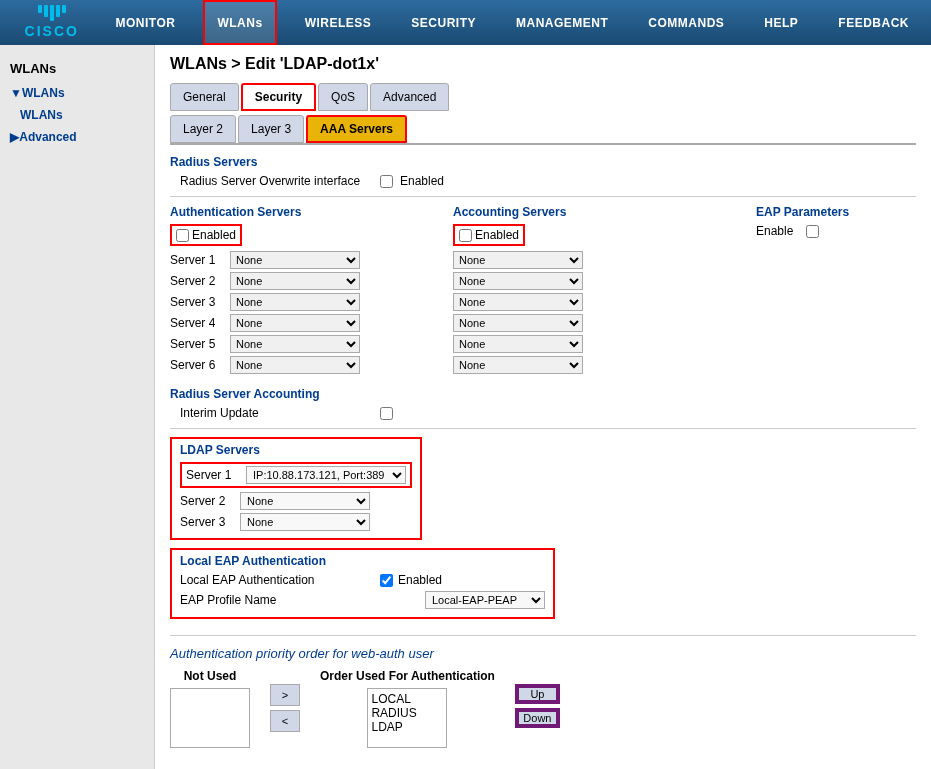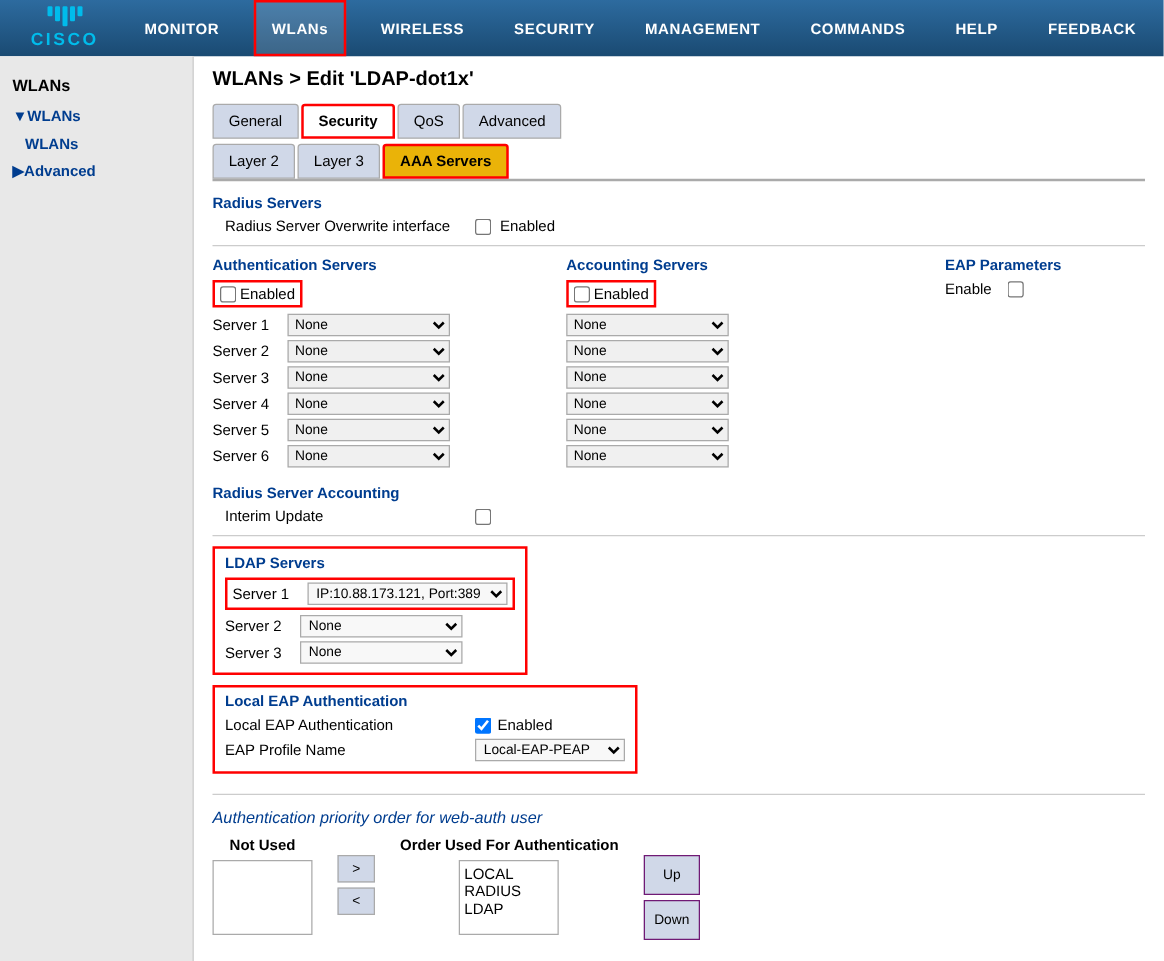--- a/index.html
+++ b/index.html
@@ -308,23 +308,23 @@
       justify-content: center;
     }
     .updown-col {
       display: flex;
       flex-direction: column;
       gap: 4px;
       margin-top: 15px;
     }
     .updown-btn {
       width: 45px;
-      height: 32px;
+      height: 20px;
       background: #d0d8e8;
-      border: 1px solid #701a75;
+      border: 4px solid #701a75;
       cursor: pointer;
       font-size: 11px;
       display: flex;
       align-items: center;
       justify-content: center;
     }
   </style>
 </head>
 <body>
 
@@ -509,21 +509,21 @@
       <br>
 
       
       <div style="border:2px solid red; display:inline-block; padding: 4px 8px; margin-bottom: 8px;">
         <div class="section-header" style="margin-top:0;">Local EAP Authentication</div>
         <div class="form-row" style="padding-left:0;">
           <span class="form-label">Local EAP Authentication</span>
           <input type="checkbox" checked="" style="">
           <span style="margin-left:2px;">Enabled</span>
         </div>
-        <div class="form-row" style="padding-left:0; margin-top:4px;">
+        <div class="form-row" style="padding-left:0; margin-top:4px;gap:45px;">
           <span class="form-label">EAP Profile Name</span>
           <select style="font-size:11px; min-width:120px;">
             <option>Local-EAP-PEAP</option>
           </select>
         </div>
       </div>
 
       <hr class="divider">
 
       

